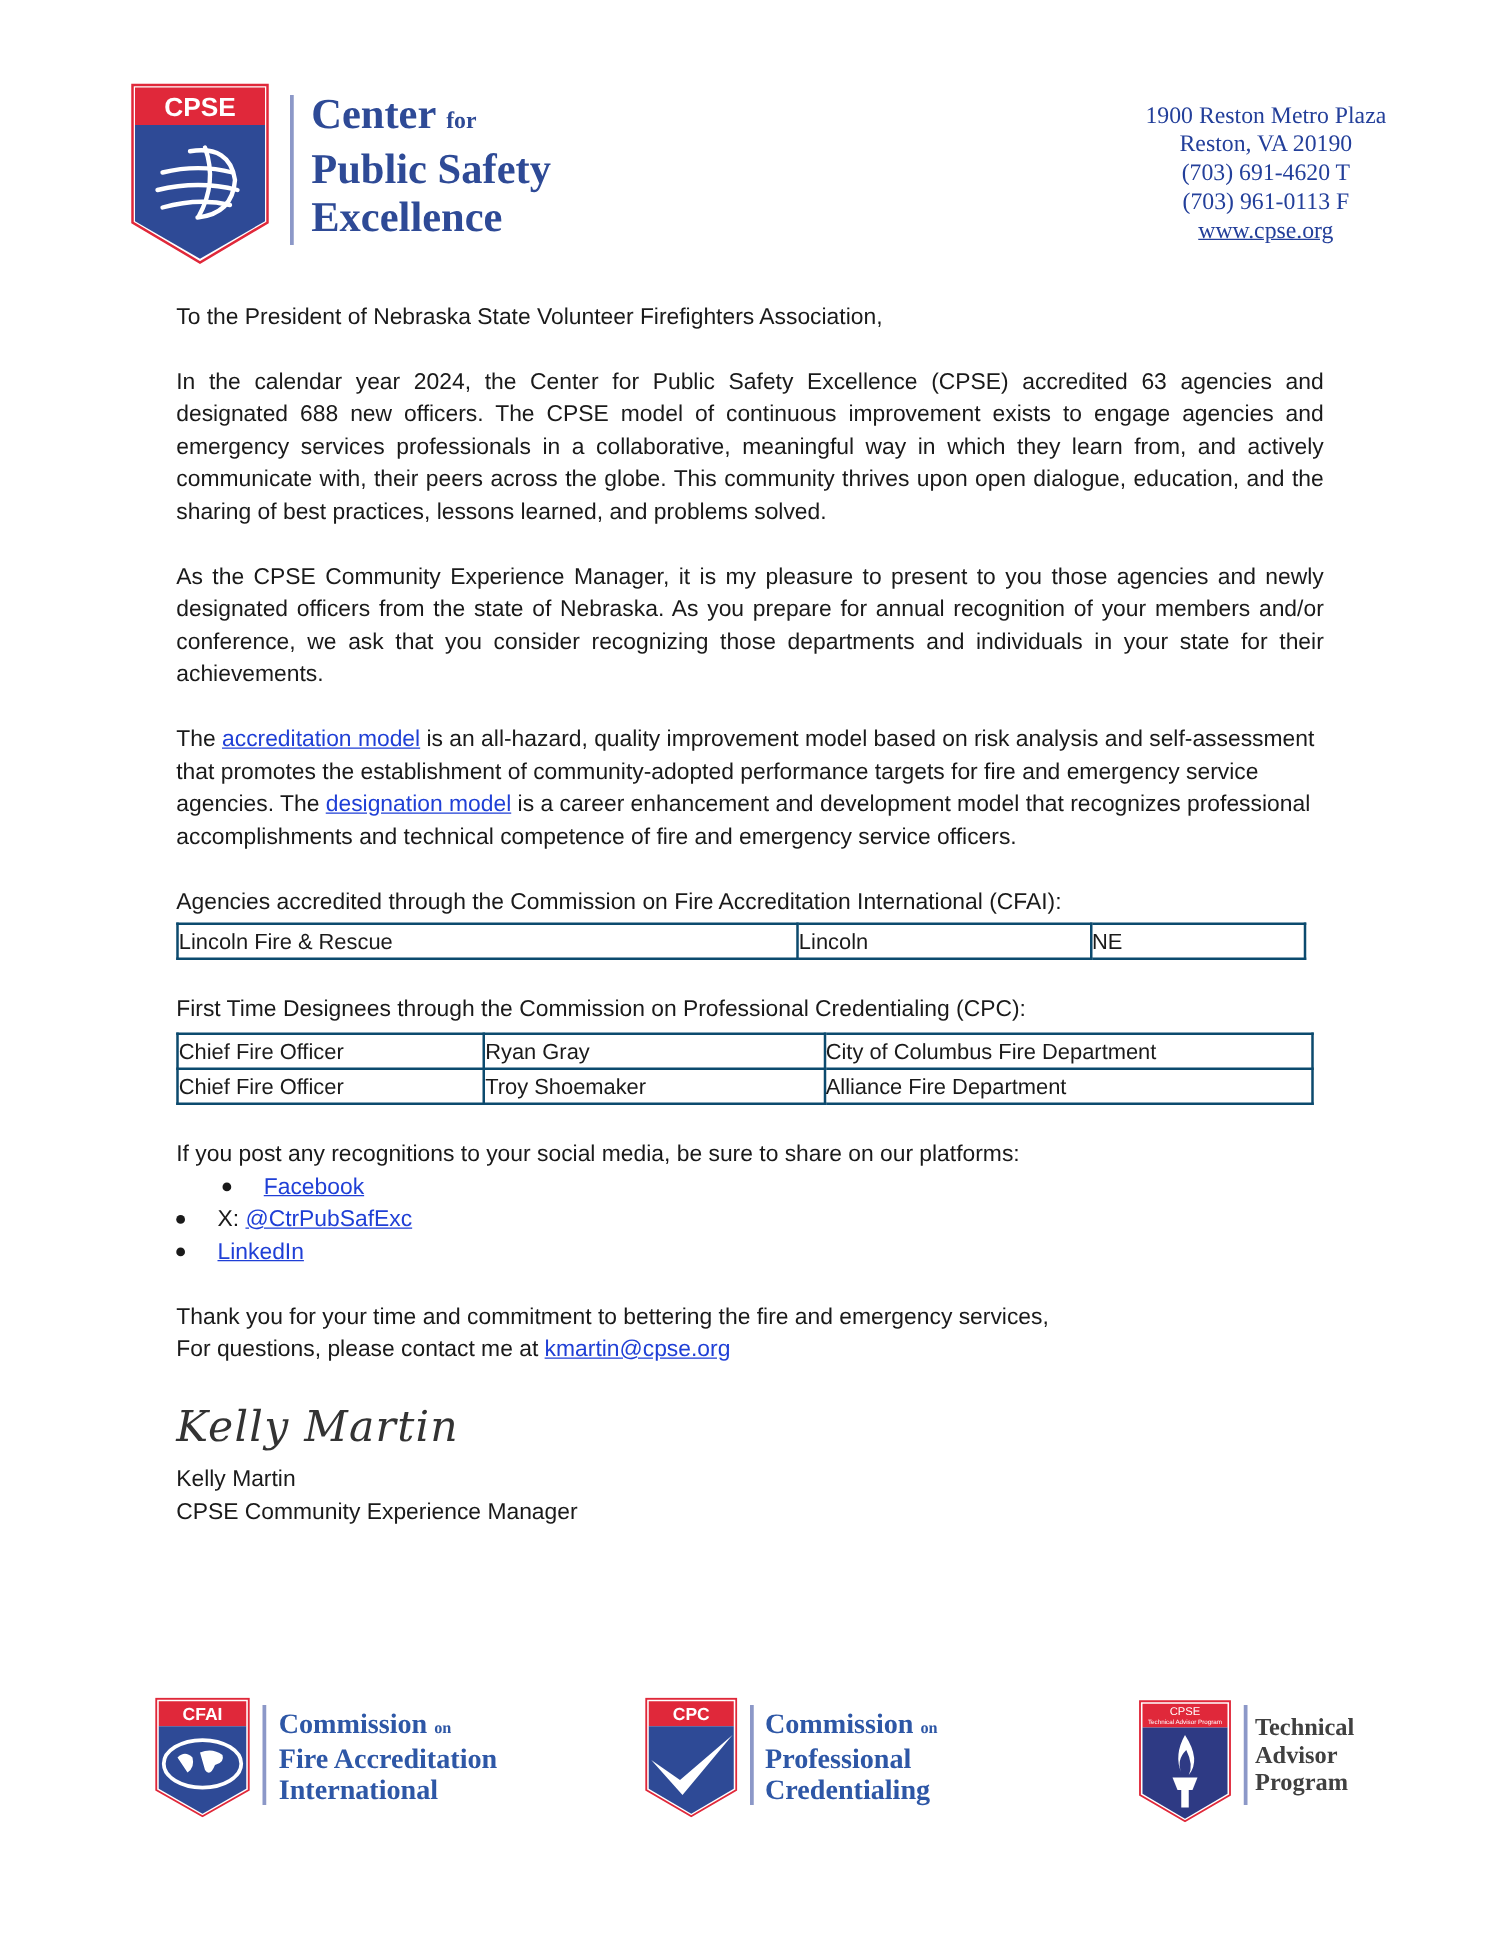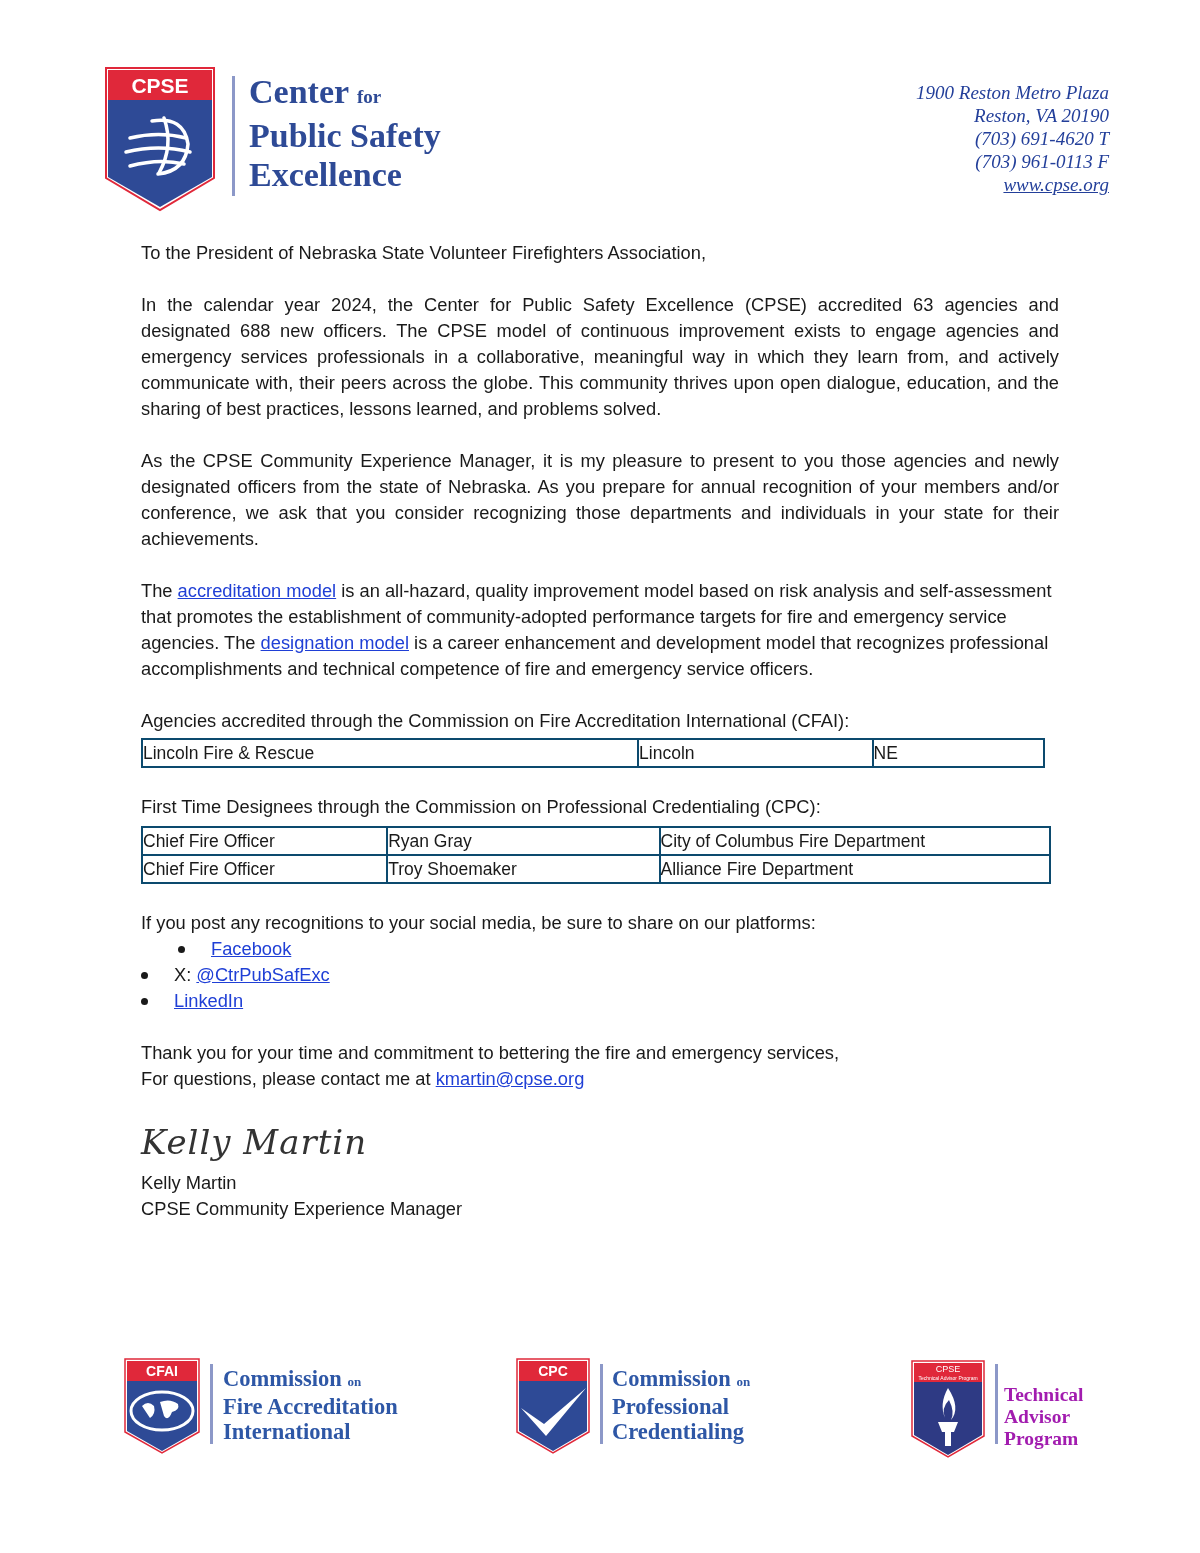--- a/index.html
+++ b/index.html
@@ -2,38 +2,38 @@
 <html><head>
 <meta charset="utf-8">
 <style>
   html,body{margin:0;padding:0;background:#fff;}
   body{width:1200px;height:1553px;position:relative;overflow:hidden;font-family:"DejaVu Sans",sans-serif;color:#1a1a1a;}
   .logo{position:absolute;left:104px;top:66px;width:340px;height:146px;}
   .shield{position:absolute;left:0;top:0;width:112px;height:146px;}
   .logo-bar{position:absolute;left:128px;top:10px;width:3px;height:120px;background:#8c98c8;}
   .logo-text{position:absolute;left:145px;top:6px;font-family:"Liberation Serif",serif;color:#2e4a96;font-weight:bold;font-size:34px;line-height:39px;white-space:nowrap;}
   .logo-text .small{font-size:19px;}
-  .address{position:absolute;right:91px;top:81px;text-align:right;font-family:"Liberation Serif",serif;color:#233f9a;font-size:19px;line-height:23px;font-style:italic;}
+  .address{position:absolute;right:91px;top:81px;text-align:center;font-family:"Liberation Serif",serif;color:#233f9a;font-size:19px;line-height:23px;}
   .address a{color:#233f9a;text-decoration:underline;}
   .body{position:absolute;left:141px;top:240px;width:918px;font-family:"Liberation Sans",sans-serif;font-size:18.3px;line-height:26px;color:#1a1a1a;}
   .body p{margin:0 0 26px 0;text-align:justify;}
   a.lnk{color:#1f3fd6;text-decoration:underline;}
   table.t{border-collapse:collapse;font-family:"Liberation Sans",sans-serif;font-size:17.5px;}
   table.t td{border:2px solid #0c4a6e;text-align:left;height:23px;padding:0;}
   .t1{width:904px;margin:0 0 26px 0;}
   .t2{width:910px;margin:0 0 26px 0;}
   .social{display:flex;margin:0 0 26px 0;flex-direction:column;}
   .social .it{display:flex;align-items:center;}
   .bullet{display:inline-block;width:7px;height:7px;border-radius:50%;background:#1a1a1a;margin-right:26px;}
   .sig{font-family:"DejaVu Serif",serif;font-style:italic;font-size:34px;color:#333;height:48px;line-height:48px;margin:0 0 4px 0;letter-spacing:1px;}
   .flogo{position:absolute;top:1358px;height:100px;}
   .fl-bar{position:absolute;top:6px;width:3px;height:80px;background:#8c98c8;}
   .fl-text{position:absolute;top:8px;font-family:"Liberation Serif",serif;color:#2e57a6;font-weight:bold;font-size:22.5px;line-height:25px;white-space:nowrap;}
   .fl-text .small{font-size:13px;}
-  .tap-text{color:#a21caf;margin-top:12px;}
+  .tap-text{color:#404040;}
 </style>
 </head>
 <body>
 
 <div class="logo">
   <svg class="shield" viewBox="0 0 112 146">
     <path d="M2 2 H110 V112 L56 144 L2 112 Z" fill="#fff" stroke="#e0283a" stroke-width="2"></path>
     <rect x="4" y="4" width="104" height="30" fill="#e0283a"></rect>
     <path d="M4 34 H108 V111 L56 141 L4 111 Z" fill="#2e4a96"></path>
     <text x="56" y="27" text-anchor="middle" fill="#fff" font-family="Liberation Sans, sans-serif" font-weight="bold" font-size="21">CPSE</text>

